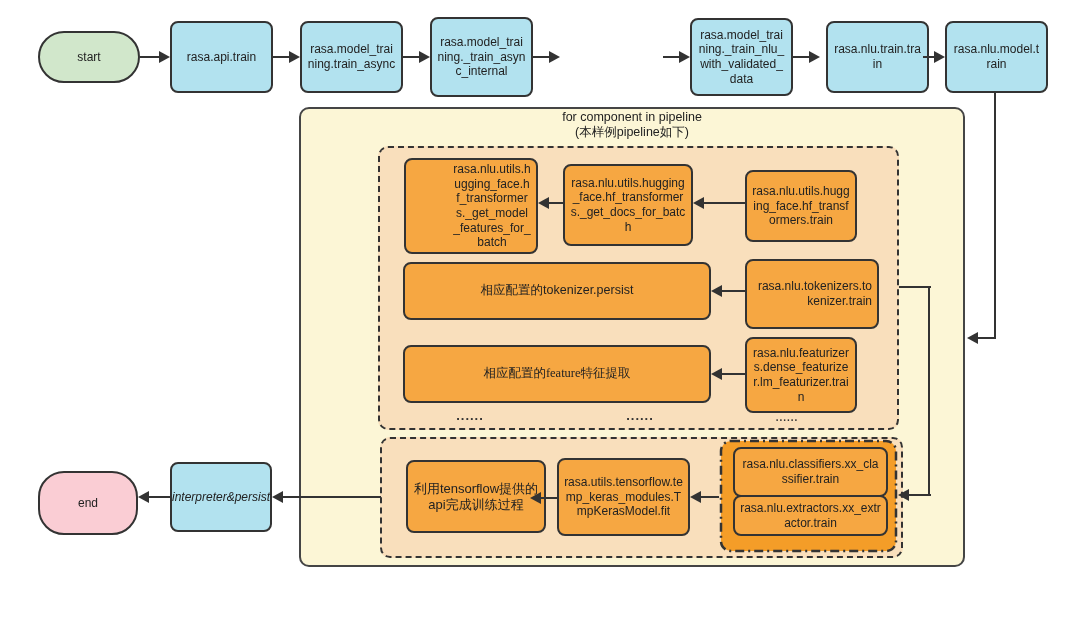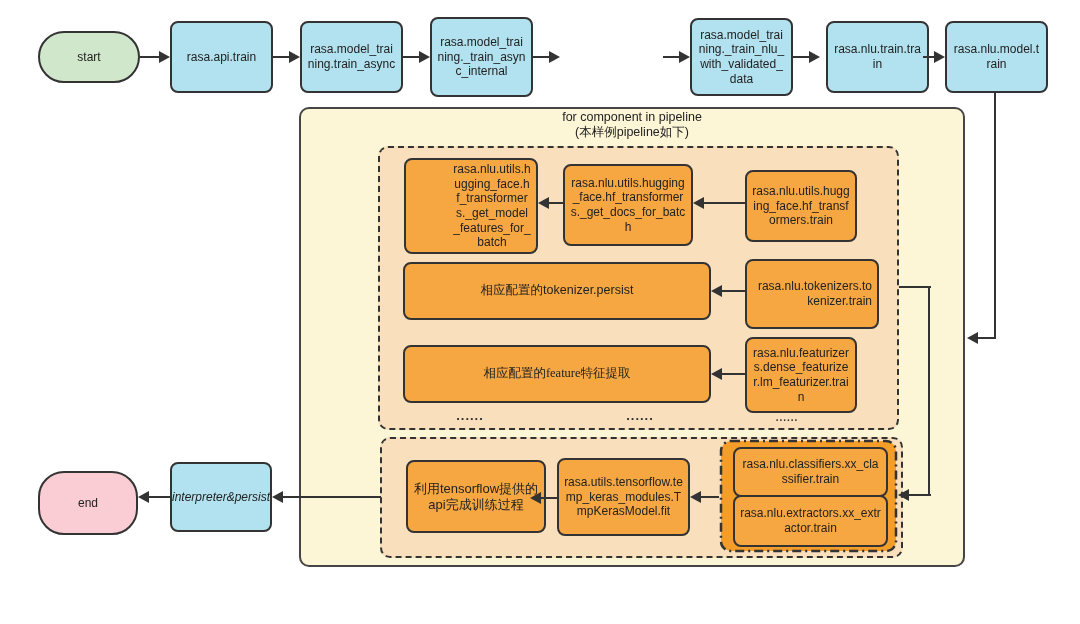--- a/index.html
+++ b/index.html
@@ -72,21 +72,21 @@
   <div class="node orange cjk" style="left:403px;top:345px;width:308px;height:58px;font-family:Liberation Serif, serif;">相应配置的feature特征提取</div>
   <div class="node orange" style="left:745px;top:337px;width:112px;height:76px;">rasa.nlu.featurizers.dense_featurizer.lm_featurizer.train</div>
 
   <div class="dots" style="left:440px;top:408px;width:60px;">......</div>
   <div class="dots" style="left:610px;top:408px;width:60px;">......</div>
   <div class="dots small" style="left:765px;top:412px;width:44px;">......</div>
 
   <div class="node orange cjk" style="left:390px;top:460px;width:140px;height:73px;font-size:13px;margin-left:16px;">利用tensorflow提供的api完成训练过程</div>
   <div class="node orange" style="left:557px;top:458px;width:133px;height:78px;">rasa.utils.tensorflow.temp_keras_modules.TmpKerasModel.fit</div>
   <div class="node orange" style="left:733px;top:447px;width:155px;height:50px;">rasa.nlu.classifiers.xx_classifier.train</div>
-  <div class="node orange" style="left:733px;top:495px;width:155px;height:52px;">rasa.nlu.extractors.xx_extractor.train</div>
+  <div class="node orange" style="left:733px;top:495px;width:155px;height:41px;">rasa.nlu.extractors.xx_extractor.train</div>
 
   <div class="node cyan" style="left:170px;top:462px;width:102px;height:70px;word-break:normal;font-style:italic;">interpreter&amp;persist</div>
   <div class="node capsule pink" style="left:38px;top:471px;width:100px;height:64px;">end</div>
 
   <div id="arrow-layer">
       <div class="hline" style="left: 140px; top: 55.75px; width: 20px;"></div>
       <div class="hline" style="left: 273px; top: 55.75px; width: 17px;"></div>
       <div class="hline" style="left: 403px; top: 55.75px; width: 17px;"></div>
       <div class="hline" style="left: 533px; top: 55.75px; width: 17px;"></div>
       <div class="hline" style="left: 663px; top: 55.75px; width: 17px;"></div>

